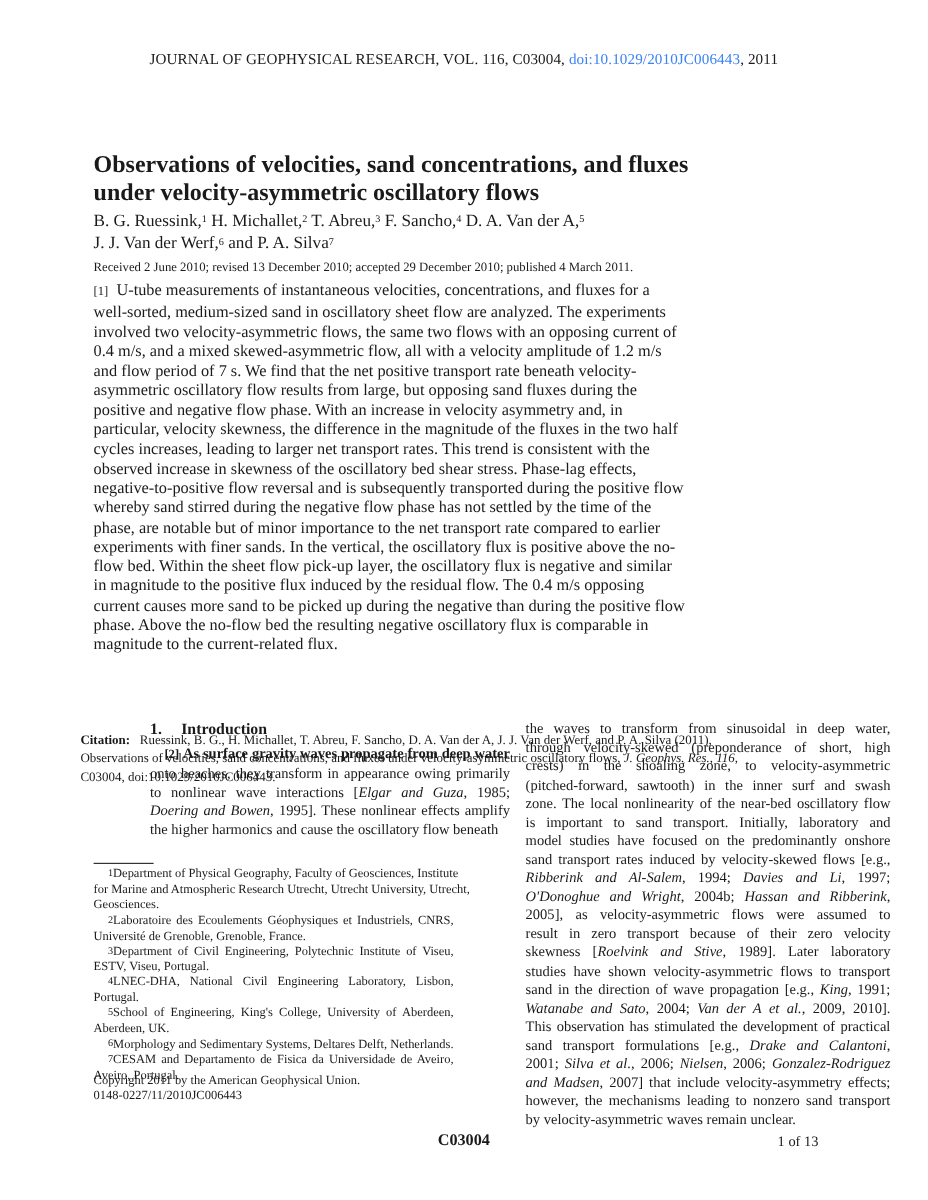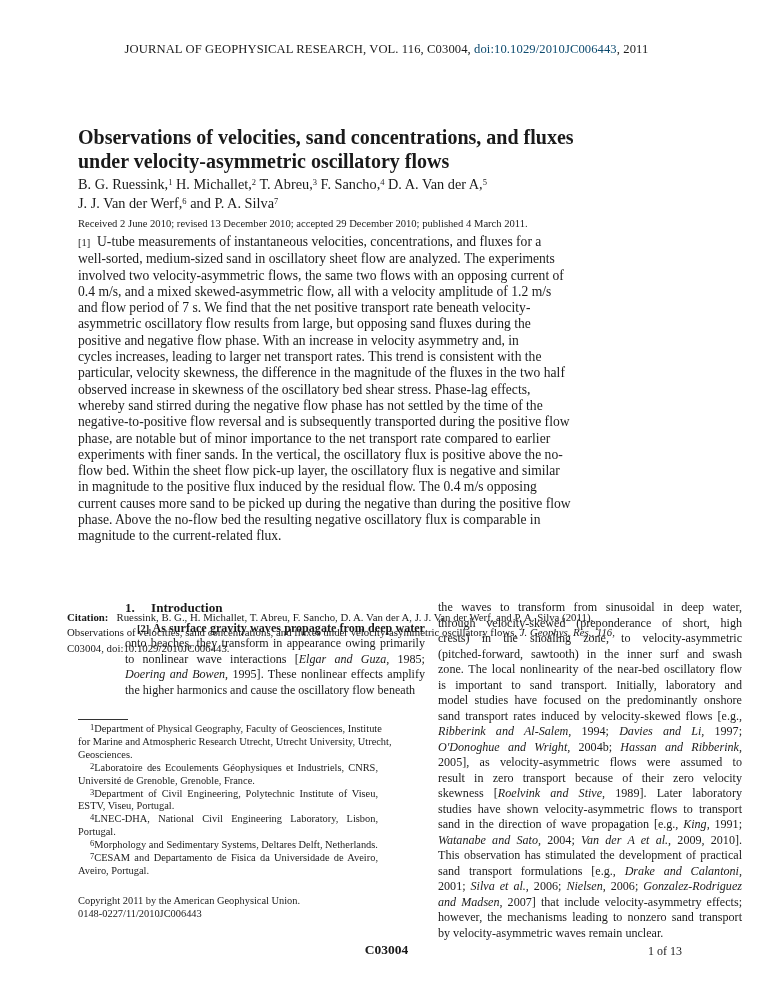--- a/index.html
+++ b/index.html
@@ -1,20 +1,20 @@
 <!DOCTYPE html>
 <html><head>
 <meta charset="utf-8">
 <style>
   html, body { margin: 0; padding: 0; background: #ffffff; }
   body { width: 773px; height: 1000px; position: relative; overflow: hidden;
          font-family: "Liberation Serif", "DejaVu Serif", serif; color: #1a1a1a; }
   .abs { position: absolute; }
   .header { top: 42px; left: 0; width: 773px; text-align: center; font-size: 12.6px; letter-spacing: 0.1px; }
-  .doi { color: #0c4a6e; }
+  .doi { color: #3b82f6; }
   .title { top: 125px; left: 78px; width: 560px; font-size: 20px; font-weight: bold; line-height: 24px; }
   .authors { top: 175px; left: 78px; width: 560px; font-size: 14.3px; line-height: 18.5px; }
   sup { font-size: 8.5px; vertical-align: top; position: relative; top: -2px; }
   .received { top: 218px; left: 78px; width: 620px; font-size: 10.6px; }
   .abstract { top: 234px; left: 78px; width: 565px; font-size: 13.6px; line-height: 16.3px; }
   .abstract .line { white-space: nowrap; display: block; }
   .pnum { font-size: 10.5px; }
   .citation { top: 610px; left: 67px; width: 620px; font-size: 10.8px; line-height: 15.4px; }
   .citation b { font-weight: bold; }
   .col { font-size: 12.1px; line-height: 15.5px; text-align: justify; margin-left: 47px; }
@@ -63,25 +63,25 @@
 <div class="abs received">Received 2 June 2010; revised 13 December 2010; accepted 29 December 2010; published 4 March 2011.</div>
 
 <div class="abs abstract" id="abstract-box">
     <span class="line"><span class="pnum">[1]</span>&nbsp;&nbsp;U-tube measurements of instantaneous velocities, concentrations, and fluxes for a</span>
     <span class="line">well-sorted, medium-sized sand in oscillatory sheet flow are analyzed. The experiments</span>
     <span class="line">involved two velocity-asymmetric flows, the same two flows with an opposing current of</span>
     <span class="line">0.4 m/s, and a mixed skewed-asymmetric flow, all with a velocity amplitude of 1.2 m/s</span>
     <span class="line">and flow period of 7 s. We find that the net positive transport rate beneath velocity-</span>
     <span class="line">asymmetric oscillatory flow results from large, but opposing sand fluxes during the</span>
     <span class="line">positive and negative flow phase. With an increase in velocity asymmetry and, in</span>
+    <span class="line">particular, velocity skewness, the difference in the magnitude of the fluxes in the two half</span>
     <span class="line">cycles increases, leading to larger net transport rates. This trend is consistent with the</span>
-    <span class="line">particular, velocity skewness, the difference in the magnitude of the fluxes in the two half</span>
     <span class="line">observed increase in skewness of the oscillatory bed shear stress. Phase-lag effects,</span>
+    <span class="line">negative-to-positive flow reversal and is subsequently transported during the positive flow</span>
     <span class="line">whereby sand stirred during the negative flow phase has not settled by the time of the</span>
-    <span class="line">negative-to-positive flow reversal and is subsequently transported during the positive flow</span>
     <span class="line">phase, are notable but of minor importance to the net transport rate compared to earlier</span>
     <span class="line">experiments with finer sands. In the vertical, the oscillatory flux is positive above the no-</span>
     <span class="line">flow bed. Within the sheet flow pick-up layer, the oscillatory flux is negative and similar</span>
     <span class="line">in magnitude to the positive flux induced by the residual flow. The 0.4 m/s opposing</span>
     <span class="line">current causes more sand to be picked up during the negative than during the positive flow</span>
     <span class="line">phase. Above the no-flow bed the resulting negative oscillatory flux is comparable in</span>
     <span class="line">magnitude to the current-related flux.</span>
   </div>
 
 <div class="abs citation">
@@ -141,20 +141,24 @@
     </div>
     <div class="fn">
       <span class="line first"><sup>3</sup>Department of Civil Engineering, Polytechnic Institute of Viseu,</span>
       <span class="line last">ESTV, Viseu, Portugal.</span>
     </div>
     <div class="fn">
       <span class="line first"><sup>4</sup>LNEC-DHA, National Civil Engineering Laboratory, Lisbon,</span>
       <span class="line last">Portugal.</span>
     </div>
     <div class="fn">
+      <span class="line first"><sup>5</sup>School of Engineering, King's College, University of Aberdeen,</span>
+      <span class="line last">Aberdeen, UK.</span>
+    </div>
+    <div class="fn">
       <span class="line last first"><sup>6</sup>Morphology and Sedimentary Systems, Deltares Delft, Netherlands.</span>
     </div>
     <div class="fn">
       <span class="line first"><sup>7</sup>CESAM and Departamento de Fisica da Universidade de Aveiro,</span>
       <span class="line last">Aveiro, Portugal.</span>
     </div>
   </div>
 
 <div class="abs copyright">
   <div>Copyright 2011 by the American Geophysical Union.</div>

